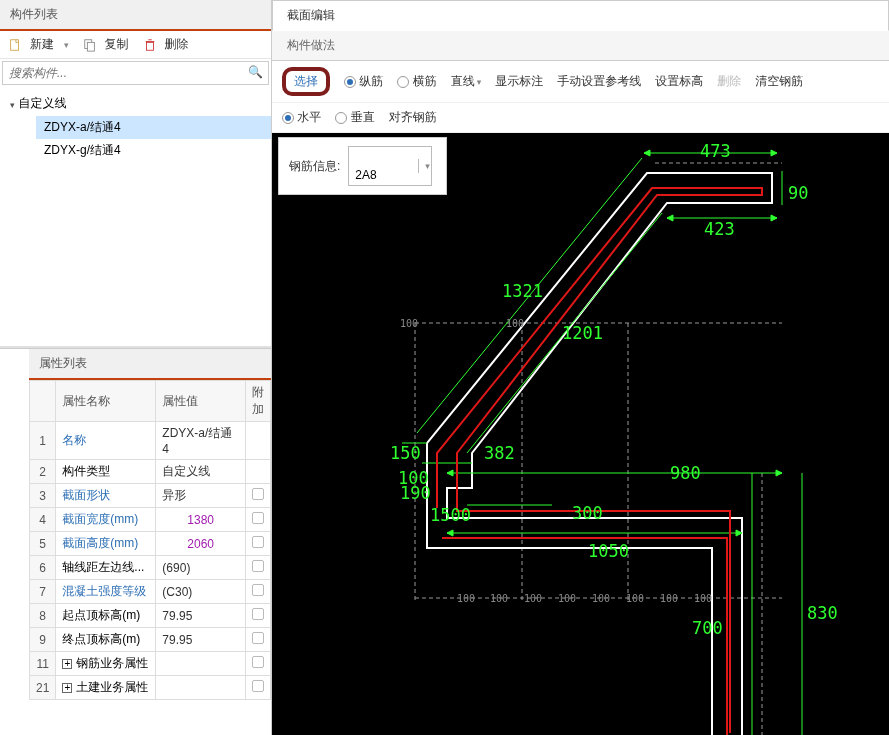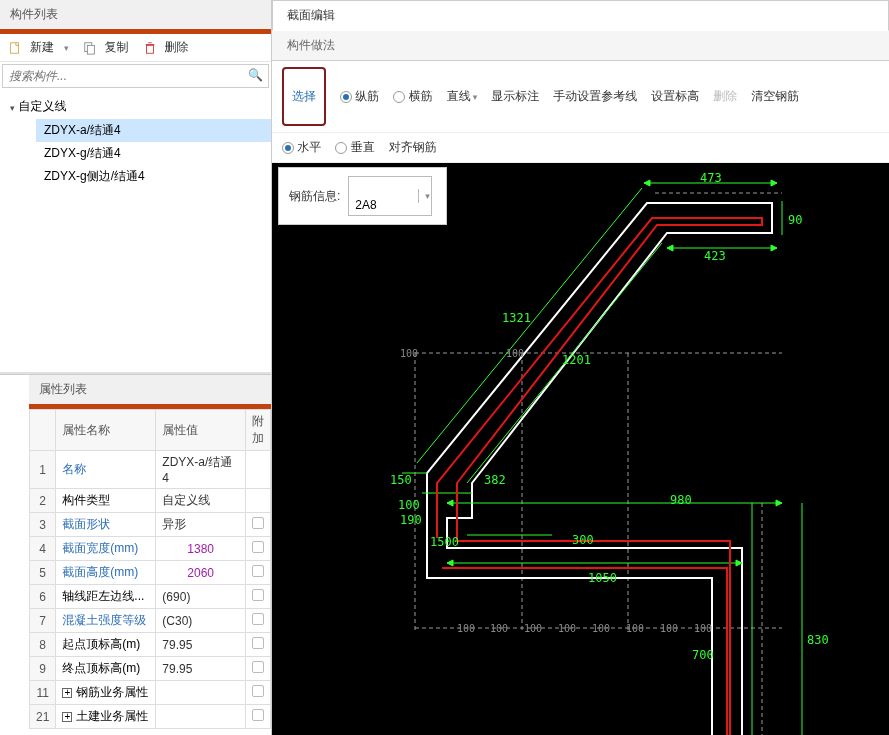--- a/index.html
+++ b/index.html
@@ -1,18 +1,18 @@
 <!DOCTYPE html>
 <html><head>
 <meta charset="utf-8">
 <style>
 * { box-sizing: border-box; margin: 0; padding: 0; font-family: "Microsoft YaHei", sans-serif; font-size: 12px; }
 body { background: #f5f5f5; width: 889px; height: 735px; display: flex; overflow: hidden; }
 .left-panel { width: 272px; background: #fff; border-right: 1px solid #ccc; display: flex; flex-direction: column; }
-.panel-title { padding: 6px 10px; color: #555; background: #f0f0f0; border-bottom: 5px solid #c2410c; }
+.panel-title { padding: 6px 10px; color: #555; background: #f0f0f0; border-bottom: 2px solid #c2410c; }
 .toolbar { padding: 5px 8px; display: flex; gap: 14px; border-bottom: 1px solid #e5e5e5; color: #333; align-items: center; }
 .tb-btn { display: flex; align-items: center; gap: 8px; cursor: pointer; }
 .tb-btn svg { width: 14px; height: 14px; }
 .dd-icon::after { content: "▾"; font-size: 9px; margin-left: 2px; color: #888; }
 .search-wrap { position: relative; padding: 2px; }
 .search-input { width: 100%; padding: 4px 24px 4px 6px; border: 1px solid #ccc; font-style: italic; color: #999; }
 .search-icon { position: absolute; right: 8px; top: 6px; color: #5aa3e0; }
 .tree { padding: 4px 0; }
 .tree-root { padding: 4px 10px; display: flex; align-items: center; gap: 4px; }
 .tri::before { content: "▾"; font-size: 9px; color: #555; }
@@ -32,31 +32,31 @@
 .attr-val.gray { color: #a21caf; text-align: center; }
 .chk-cell { width: 20px; text-align: center !important; }
 .chk { width: 12px; height: 12px; border: 1px solid #bbb; border-radius: 2px; display: inline-block; }
 .expand-icon { display: inline-block; width: 10px; height: 10px; border: 1px solid #666; text-align: center; line-height: 8px; font-size: 10px; margin-right: 4px; }
 
 .right-panel { flex: 1; display: flex; flex-direction: column; background: #fff; }
 .tabs { display: flex; border-bottom: 1px solid #ccc; background: #f5f5f5; flex-direction: column; }
 .tab { padding: 6px 14px; color: #666; cursor: pointer; border: 1px solid transparent; border-bottom: none; }
 .tab.active { background: #fff; color: #333; border-color: #ccc; border-bottom: 1px solid #fff; margin-bottom: -1px; }
 .bar { display: flex; gap: 14px; padding: 6px 10px; align-items: center; color: #333; border-bottom: 1px solid #eee; }
-.bar .sel-btn { border: 2px solid #7f1d1d; color: #2d6fb5; padding: 19px 8px; border-radius: 4px; }
+.bar .sel-btn { border: 4px solid #7f1d1d; color: #2d6fb5; padding: 2px 8px; border-radius: 10px; }
 .radio { width: 12px; height: 12px; border: 1px solid #999; border-radius: 50%; display: inline-block; position: relative; vertical-align: middle; }
 .radio.on::after { content: ""; width: 6px; height: 6px; background: #2d6fb5; border-radius: 50%; position: absolute; top: 2px; left: 2px; }
 .disabled { color: #bbb; }
 .info-bar { display: flex; align-items: center; gap: 8px; padding: 8px 10px; }
 .info-bar label { color: #333; }
 .info-input { border: 1px solid #bbb; padding: 21px 20px 3px 6px; width: 84px; }
 .info-dd { border-left: 1px solid #bbb; padding: 2px 6px; margin-left: -22px; color: #888; font-size: 9px; }
 
 .drawing { flex: 1; background: #000; position: relative; overflow: hidden; }
-.dim { position: absolute; color: #2fff2f; font-size: 12px; font-family: monospace; }
+.dim { position: absolute; color: #2fff2f; font-size: 17px; font-family: monospace; }
 .dim100 { position: absolute; color: #888; font-size: 10px; font-family: monospace; }
 svg.cad { position: absolute; top: 0; left: 0; }
 </style>
 </head>
 <body>
 
 <div class="left-panel">
   <div class="panel-title">构件列表</div>
   <div class="toolbar">
     <span class="tb-btn dd-icon">
@@ -86,21 +86,20 @@
     <span class="search-icon">🔍</span>
   </div>
   <div class="tree">
     <div class="tree-root">
         <span class="tri"></span>
         <span>自定义线</span>
       </div>
     <div class="tree-items">
       <div class="tree-item selected">ZDYX-a/结通4</div>
       <div class="tree-item">ZDYX-g/结通4</div>
-      <div class="tree-item">ZDYX-g侧边/结通4</div>
     </div>
   </div>
   <div class="divider"></div>
   <div class="prop-panel">
     <div class="panel-title">属性列表</div>
     <table class="prop-table">
       <tbody>
           <tr>
         <th class="rownum"></th>
         <th class="attr-name">属性名称</th>

